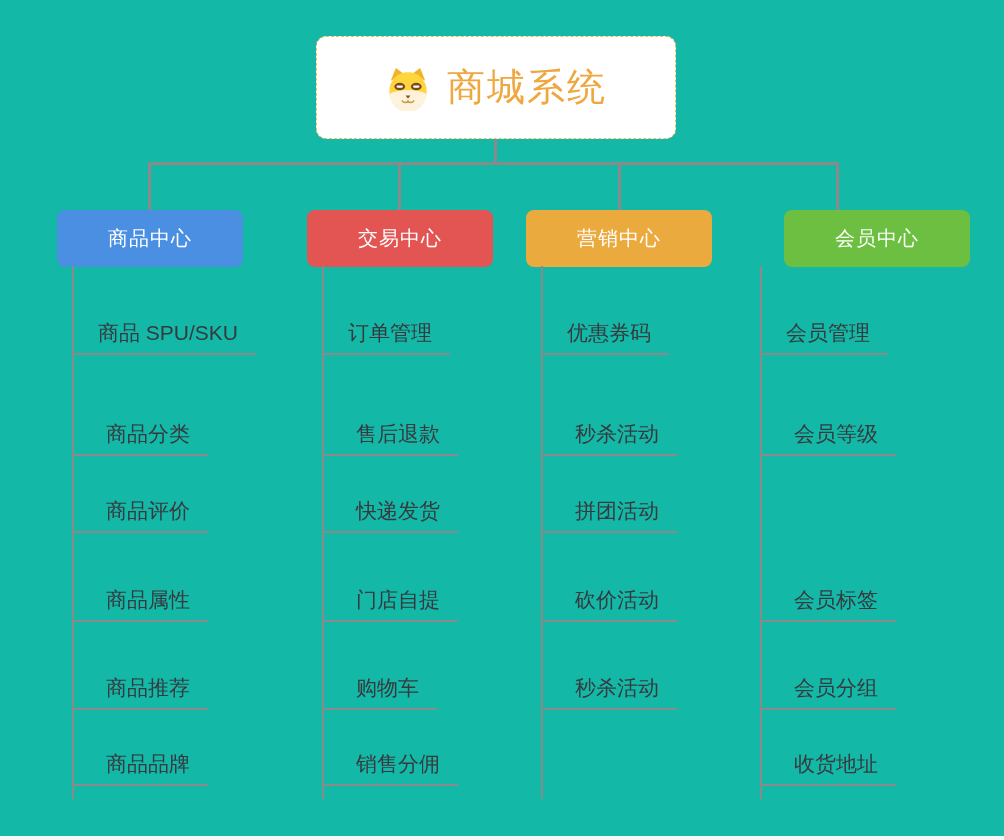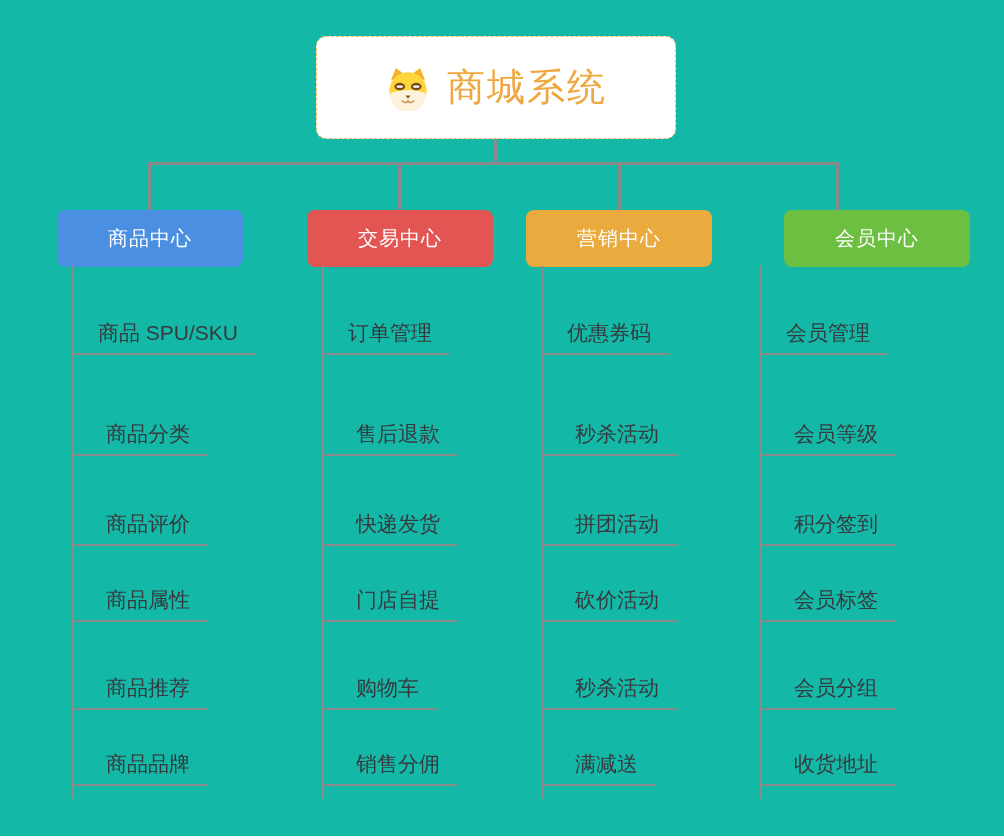--- a/index.html
+++ b/index.html
@@ -87,21 +87,21 @@
     padding: 0 18px 6px 34px;
     border-bottom: 2px solid #8a8a8a;
     cursor: default;
   }
   .leaf-col-1 { left: 72px; }
   .leaf-col-2 { left: 322px; }
   .leaf-col-3 { left: 541px; }
   .leaf-col-4 { left: 760px; }
   .leaf-row-0 { top: 319px; padding-left: 26px; }
   .leaf-row-1 { top: 420px; }
-  .leaf-row-2 { top: 510px; text-align: right; }
+  .leaf-row-2 { top: 497px; text-align: right; }
   .leaf-row-3 { top: 586px; }
   .leaf-row-4 { top: 674px; }
   .leaf-row-5 { top: 750px; text-align: center; }
 </style>
 </head>
 <body>
 
 <div class="canvas">
 
   <div class="root-node">
@@ -149,22 +149,20 @@
   <div class="leaf leaf-col-2 leaf-row-2">快递发货</div>
   <div class="leaf leaf-col-2 leaf-row-4">购物车</div>
   <div class="leaf leaf-col-2 leaf-row-3">门店自提</div>
   <div class="leaf leaf-col-2 leaf-row-5">销售分佣</div>
 
   <div class="leaf leaf-col-3 leaf-row-0">优惠券码</div>
   <div class="leaf leaf-col-3 leaf-row-1">秒杀活动</div>
   <div class="leaf leaf-col-3 leaf-row-2">拼团活动</div>
   <div class="leaf leaf-col-3 leaf-row-3">砍价活动</div>
   <div class="leaf leaf-col-3 leaf-row-4">秒杀活动</div>
-  <div class="leaf leaf-col-3 leaf-row-5">满减送</div>
 
   <div class="leaf leaf-col-4 leaf-row-0">会员管理</div>
   <div class="leaf leaf-col-4 leaf-row-1">会员等级</div>
-  <div class="leaf leaf-col-4 leaf-row-2">积分签到</div>
   <div class="leaf leaf-col-4 leaf-row-3">会员标签</div>
   <div class="leaf leaf-col-4 leaf-row-4">会员分组</div>
   <div class="leaf leaf-col-4 leaf-row-5">收货地址</div>
 
 </div>
 
 </body></html>

